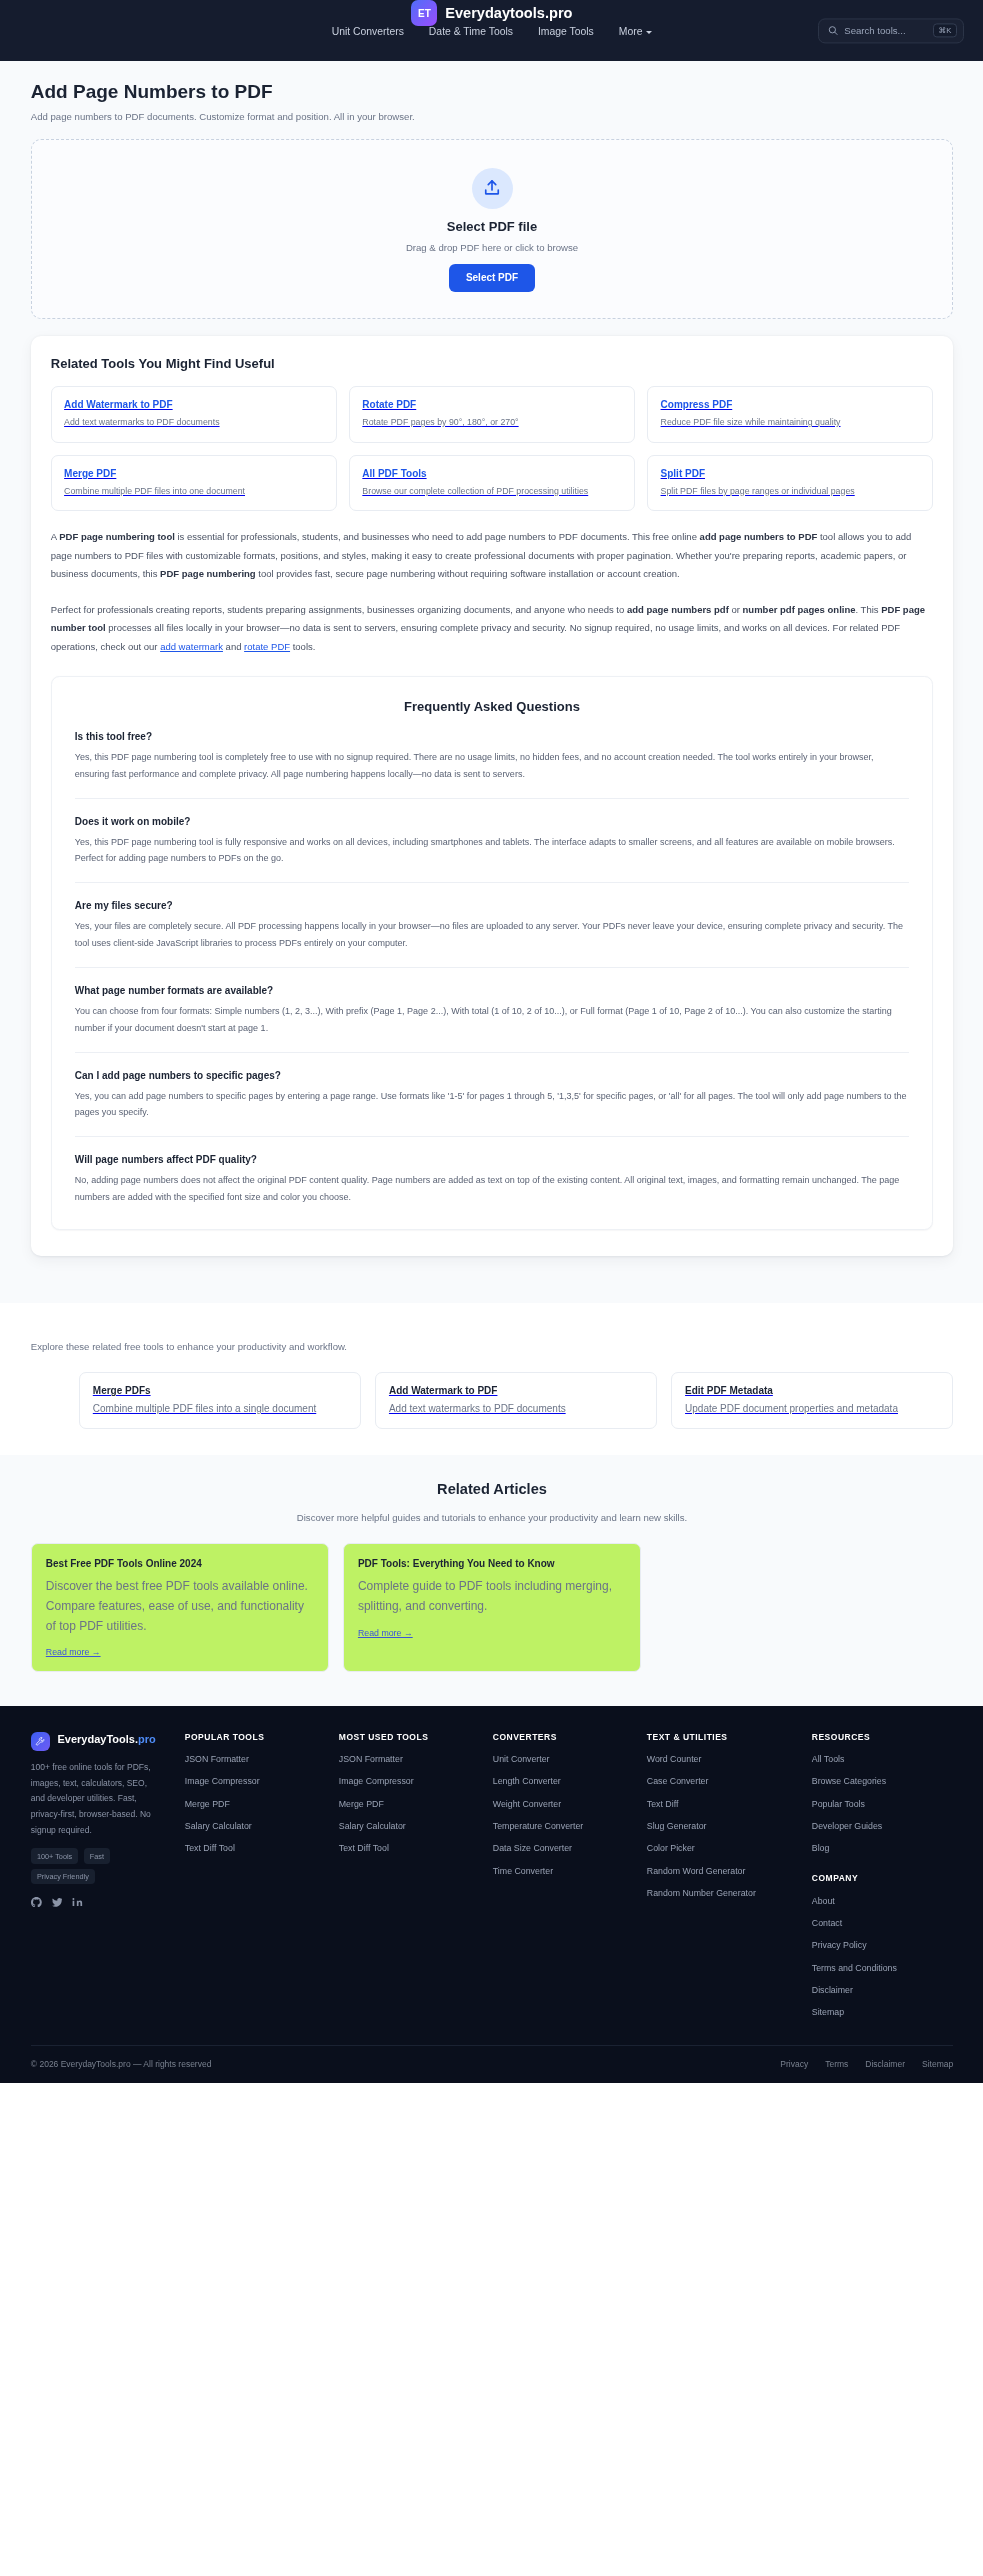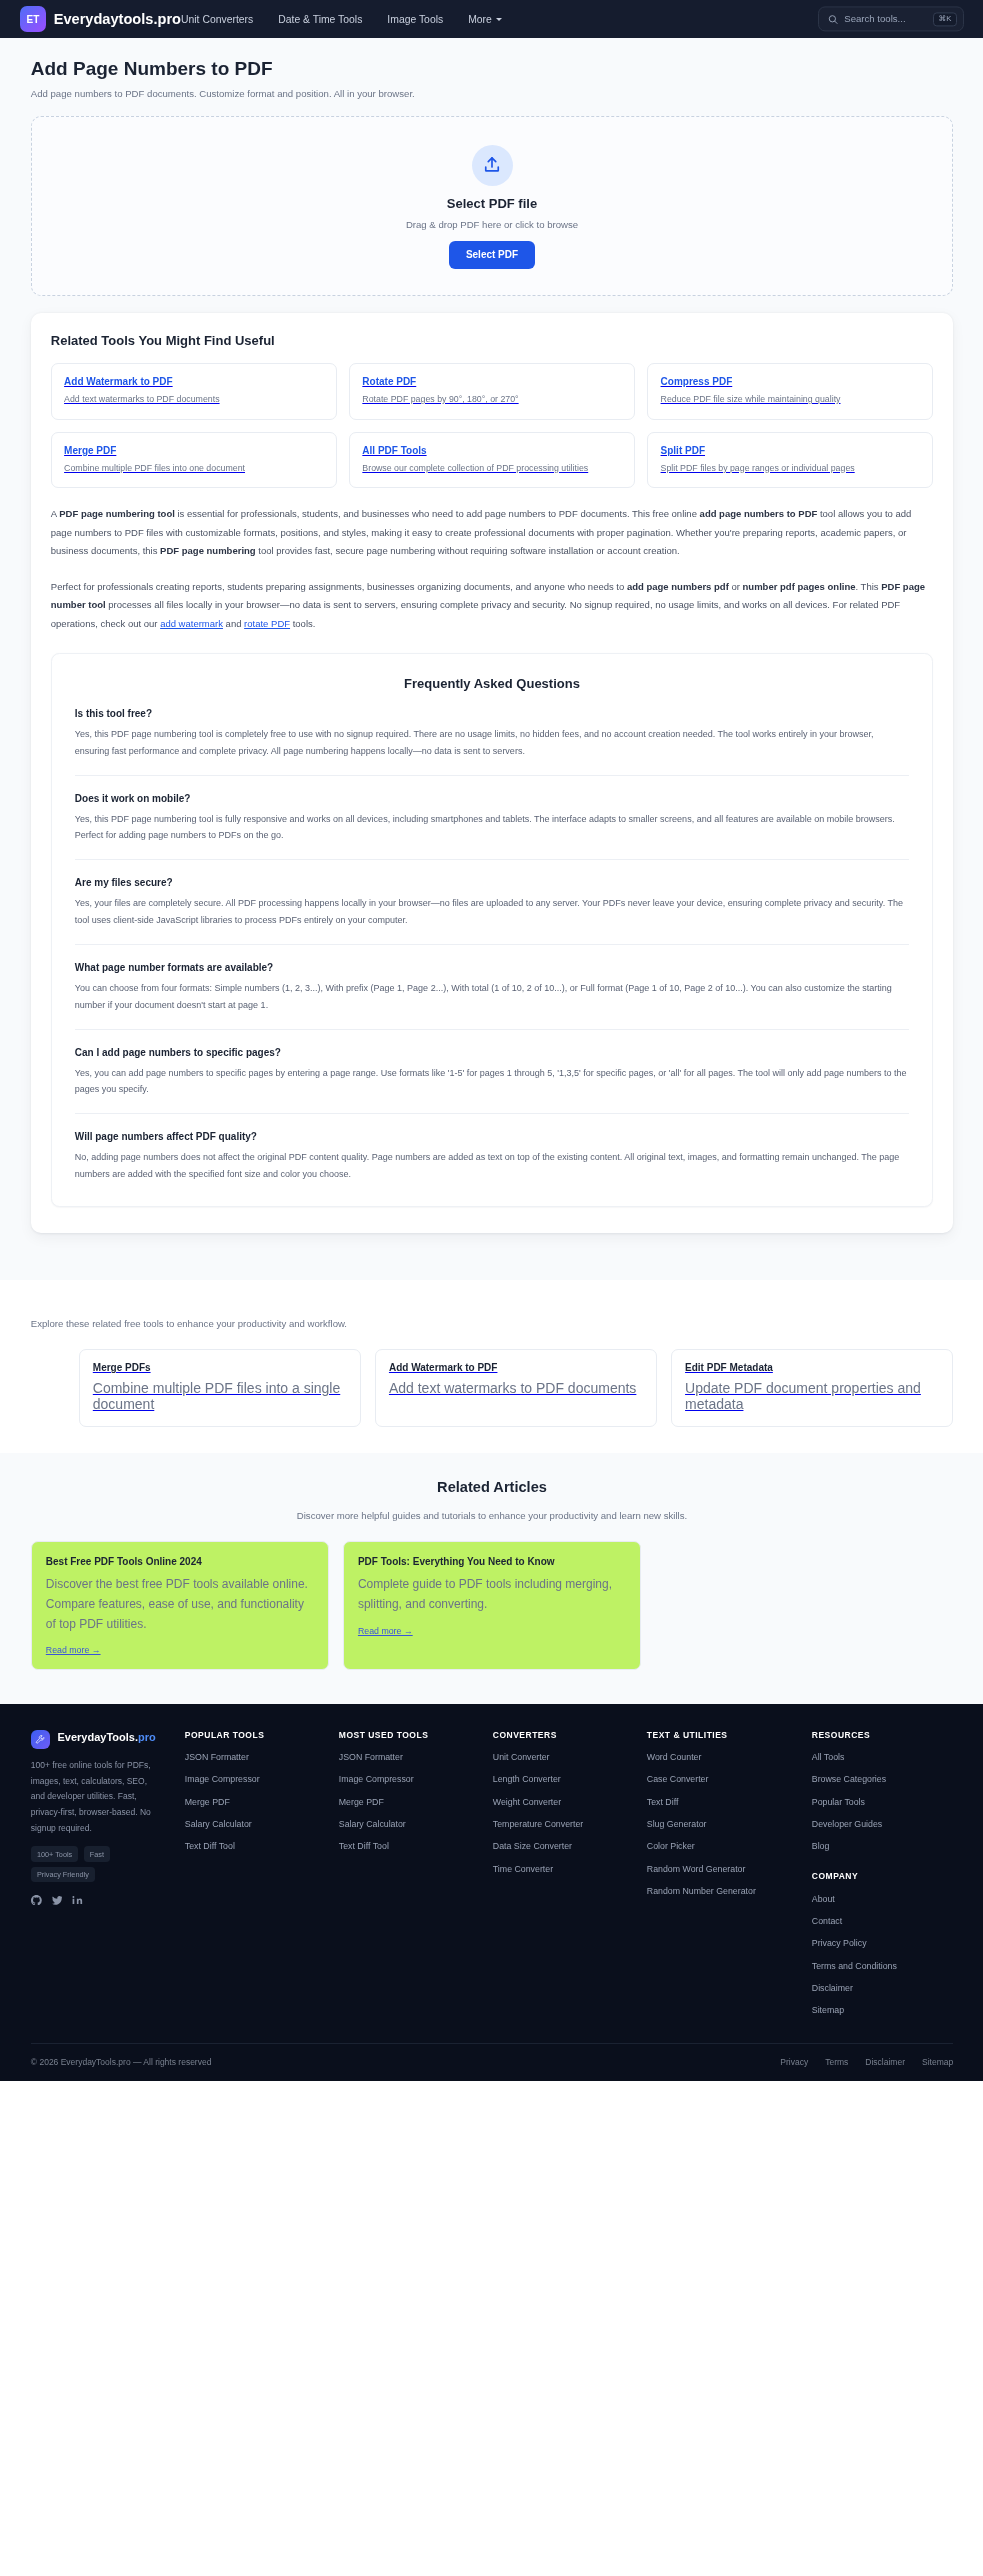--- a/index.html
+++ b/index.html
@@ -6,26 +6,27 @@
   html, body {
     width: 984px;
     background: #ffffff;
     font-family: "Liberation Sans", sans-serif;
     -webkit-font-smoothing: antialiased;
   }
   body { width: 984px; overflow-x: hidden; }
 
   
   .navbar {
-    height: 38px;
+    height: 61px;
     background: #151c2e;
     display: flex;
     align-items: center;
     padding: 0 20px;
     position: relative;
+    flex-direction: column;
   }
   .brand { display: flex; align-items: center; gap: 7.7px; }
   .brand-logo {
     width: 26px; height: 26px; border-radius: 7px;
     background: linear-gradient(135deg, #4f6ef7 0%, #9b4dff 100%);
     color: #fff; font-size: 10px; font-weight: bold;
     display: flex; align-items: center; justify-content: center;
     letter-spacing: 0.2px;
   }
   .brand-name { color: #ffffff; font-size: 14.6px; font-weight: bold; }
@@ -113,21 +114,21 @@
   .faq-q { font-size: 10px; font-weight: bold; color: #1b2333; }
   .faq-a { font-size: 9px; color: #5a6274; line-height: 1.85; margin-top: 7px; }
 
   
   .strip-white { background: #ffffff; padding: 23px 0 26px; }
   .strip-title { font-size: 14.6px; font-weight: bold; color: #1b2333; }
   .strip-sub { font-size: 9.6px; color: #6b7487; margin-top: 14.6px; }
   .rt-grid { display: grid; grid-template-columns: repeat(3,1fr); gap: 14px; margin-top: 20px; padding-left: 48px; }
   .rt-card { border: 0.8px solid #e8ecf2; border-radius: 7px; padding: 12.3px 13px 14px; background:#fff; }
   .rt-card .t { font-size: 10px; font-weight: bold; color: #1b2333; }
-  .rt-card .d { font-size: 14px; color: #6b7487; margin-top: 7px; }
+  .rt-card .d { font-size: 10px; color: #6b7487; margin-top: 7px; }
 
   
   .strip-grey { background: #f8fafc; padding: 26px 0 34px; }
   .ra-title { text-align: center; font-size: 14.6px; font-weight: bold; color: #1b2333; }
   .ra-sub { text-align: center; font-size: 9.6px; color: #6b7487; margin-top: 14.6px; }
   .ra-grid { display: grid; grid-template-columns: repeat(3,1fr); gap: 14px; margin-top: 20px; }
   .ra-card { border: 0.8px solid #e8ecf2; border-radius: 7px; padding: 14px 14px 12.3px; background:#bef264; }
   .ra-card .t { font-size: 10px; font-weight: bold; color: #1b2333; }
   .ra-card .d { font-size: 12px; color: #6b7487; margin-top: 8.5px; line-height: 1.65; }
   .ra-card .more { font-size: 8.8px; color: #3a55d9; margin-top: 10.8px; display:inline-block;}

